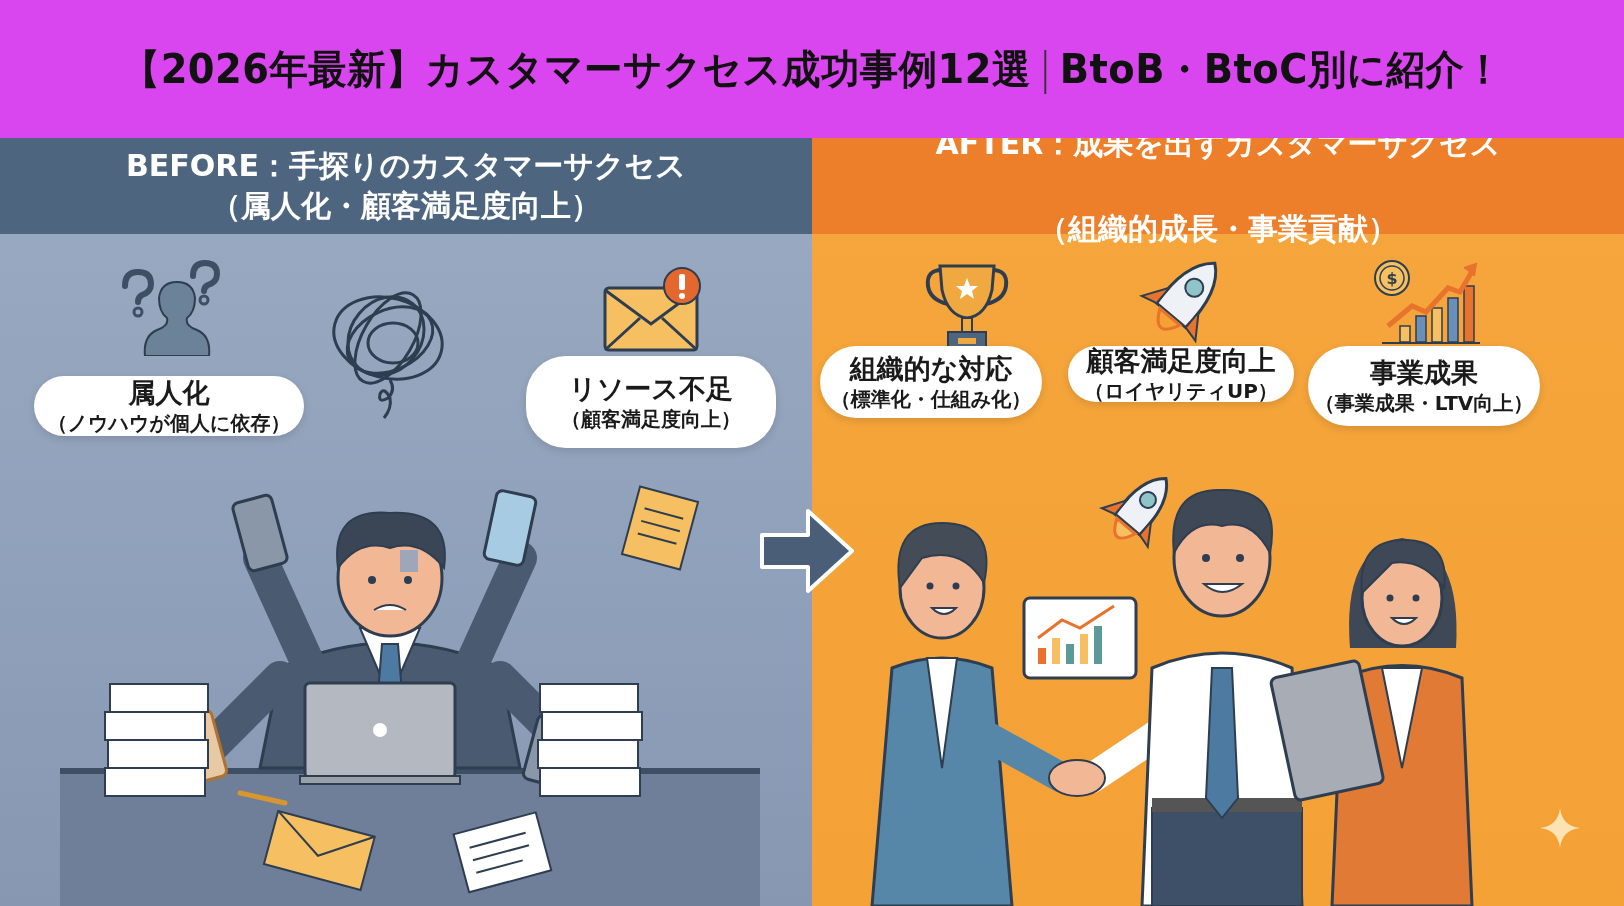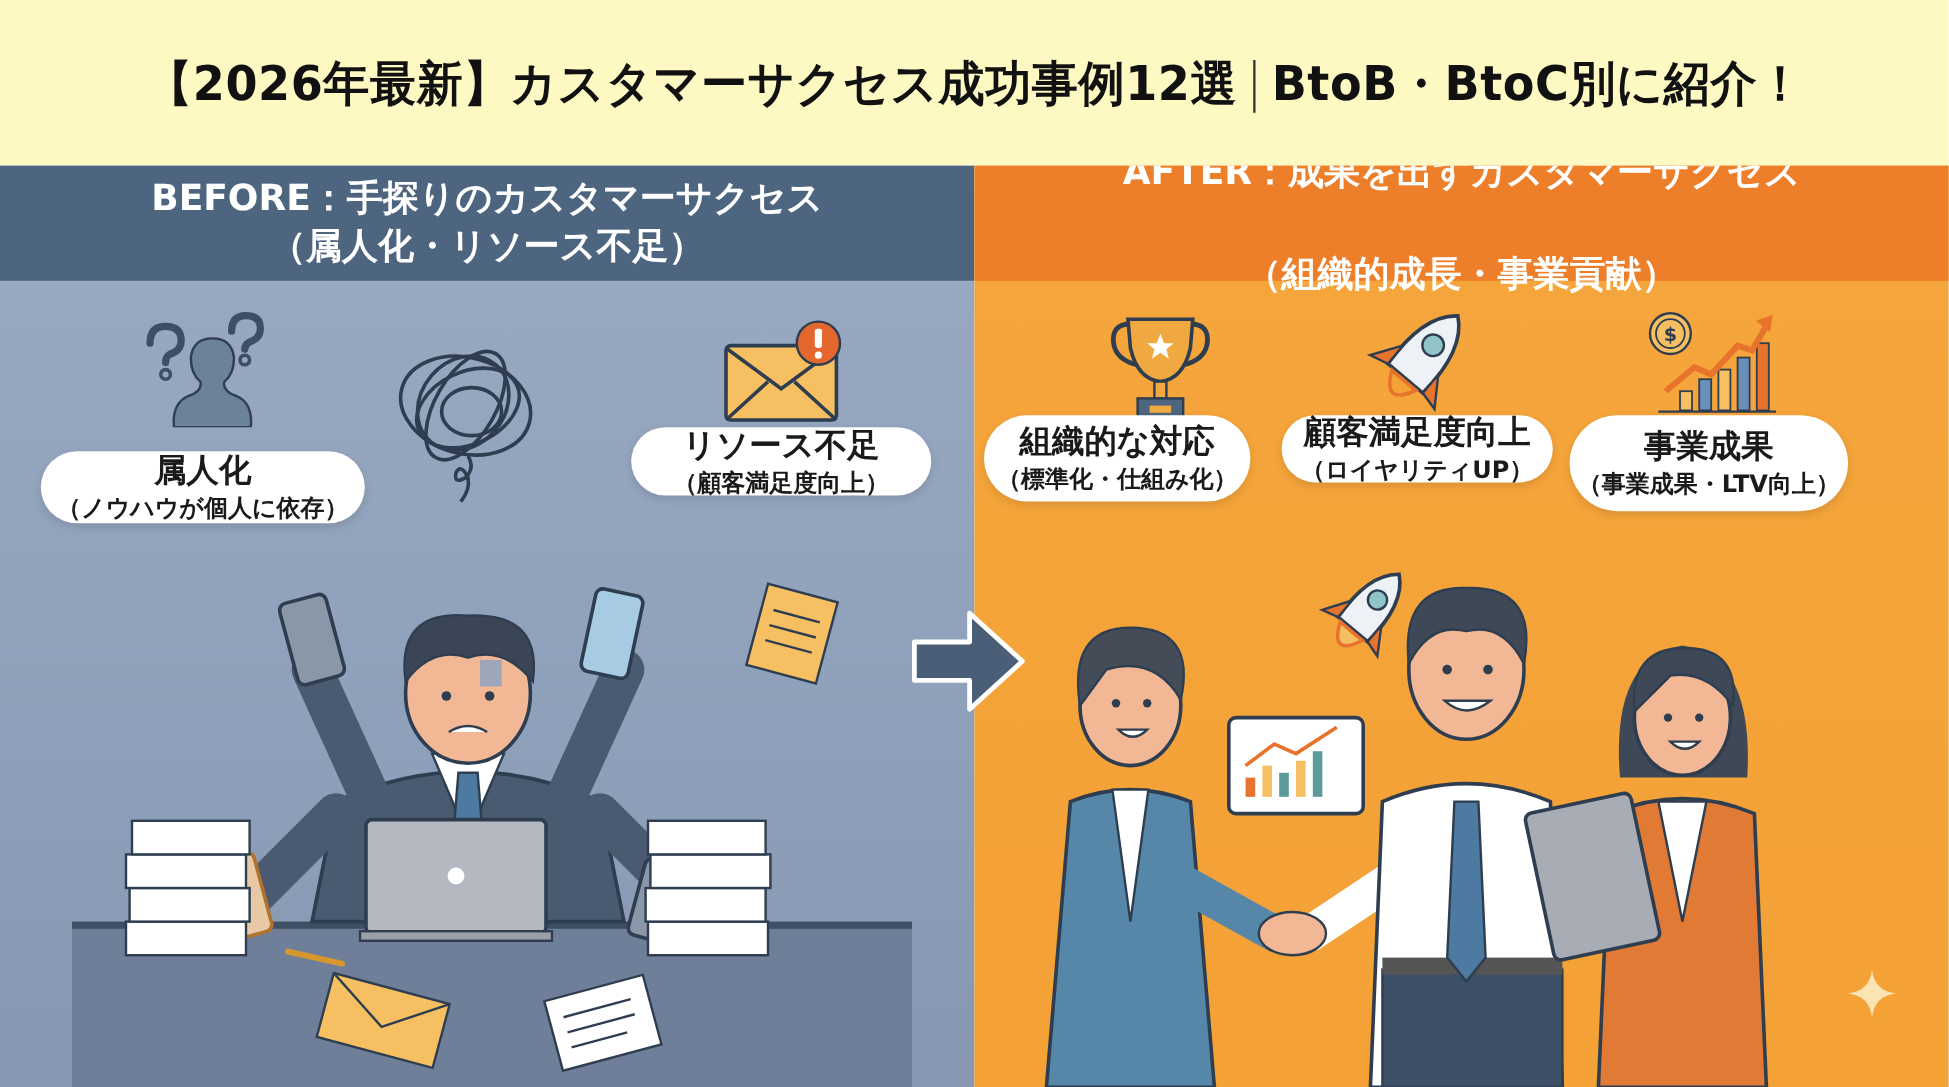--- a/index.html
+++ b/index.html
@@ -1,19 +1,19 @@
 <!DOCTYPE html>
 <html><head>
 <meta charset="utf-8">
 <style>
   * { box-sizing: border-box; margin: 0; padding: 0; }
   html, body { width: 1624px; height: 906px; overflow: hidden; background: #fdfdfb; }
   body { font-family: "DejaVu Sans", "Liberation Sans", sans-serif; position: relative; }
 
-  .title-bar { position: absolute; left: 0; top: 0; width: 1624px; height: 138px; background: #fef9c3;
+  .title-bar { position: absolute; left: 0; top: 0; width: 1624px; height: 138px; background: #d946ef;
     display: flex; align-items: center; justify-content: center; }
   .title-text { font-size: 40px; font-weight: bold; color: #111; letter-spacing: 0.5px; white-space: nowrap; transform: scaleX(0.96); }
   .title-sep { display: inline-block; width: 2px; height: 44px; background: #333; margin: 0 14px; vertical-align: middle; }
 
   .panel { position: absolute; top: 138px; height: 768px; overflow: hidden; }
   .panel.before { left: 0; width: 812px; background: linear-gradient(180deg, #9aaac2 0%, #8fa0ba 60%, #8797b1 100%); }
   .panel.after { left: 812px; width: 812px; background: linear-gradient(180deg, #f5a63c 0%, #f4a136 100%); }
 
   .panel-header { position: absolute; left: 0; top: 0; width: 812px; height: 96px; display: flex; flex-direction: column;
     align-items: center; justify-content: center; color: #fff; font-weight: bold; font-size: 30px; line-height: 40px; }
@@ -36,21 +36,21 @@
 
 <div class="title-bar">
   <div class="title-text">
     <span>【2026年最新】カスタマーサクセス成功事例12選</span><span class="title-sep"></span><span>BtoB・BtoC別に紹介！</span>
   </div>
 </div>
 
 <div class="panel before">
   <div class="panel-header">
     <div>BEFORE：手探りのカスタマーサクセス</div>
-    <div>（属人化・リソース不足）</div>
+    <div>（属人化・顧客満足度向上）</div>
   </div>
 
   <div class="icon" style="left:95px; top:118px;">
     <svg width="130" height="100" viewBox="0 0 130 100">
       <path d="M30 30 q0 -14 13 -14 q13 0 13 12 q0 8 -9 11 q-4 2 -4 7" fill="none" stroke="#3d4f64" stroke-width="6" stroke-linecap="round"></path>
       <circle cx="43" cy="56" r="4" fill="none" stroke="#3d4f64" stroke-width="3"></circle>
       <path d="M98 20 q0 -13 12 -13 q12 0 12 11 q0 8 -9 11 q-4 2 -4 6" fill="none" stroke="#3d4f64" stroke-width="6" stroke-linecap="round"></path>
       <circle cx="109" cy="44" r="4" fill="none" stroke="#3d4f64" stroke-width="3"></circle>
       <path d="M50 100 q-2 -20 12 -26 q12 -4 10 -12 q-8 -6 -8 -20 q2 -16 18 -16 q16 0 18 16 q0 14 -8 20 q-2 8 10 12 q14 6 12 26 z" fill="#6c8298" stroke="#2e3e50" stroke-width="2"></path>
     </svg>
@@ -76,21 +76,21 @@
   <div class="icon" style="left:600px; top:128px;">
     <svg width="110" height="90" viewBox="0 0 110 90">
       <rect x="5" y="22" width="92" height="62" rx="4" fill="#f6c062" stroke="#2e3e50" stroke-width="3"></rect>
       <path d="M5 24 L51 58 L97 24" fill="none" stroke="#2e3e50" stroke-width="3"></path>
       <path d="M5 84 L40 52 M97 84 L62 52" fill="none" stroke="#2e3e50" stroke-width="3"></path>
       <circle cx="82" cy="20" r="18" fill="#e4682e" stroke="#2e3e50" stroke-width="2"></circle>
       <rect x="79" y="8" width="6" height="16" rx="2" fill="#fff"></rect>
       <circle cx="82" cy="30" r="3" fill="#fff"></circle>
     </svg>
   </div>
-  <div class="pill" style="left:526px; top:218px; width:250px; height:57px;">
+  <div class="pill" style="left:526px; top:218px; width:250px; height:92px;">
     <div class="main">リソース不足</div>
     <div class="sub">（顧客満足度向上）</div>
   </div>
 
   <div class="icon" style="left:60px; top:330px;">
     <svg width="700" height="438" viewBox="0 0 700 438">
 
       <rect x="0" y="305" width="700" height="133" fill="#6f7f99"></rect>
       <rect x="0" y="300" width="700" height="6" fill="#3d4f64"></rect>
 

